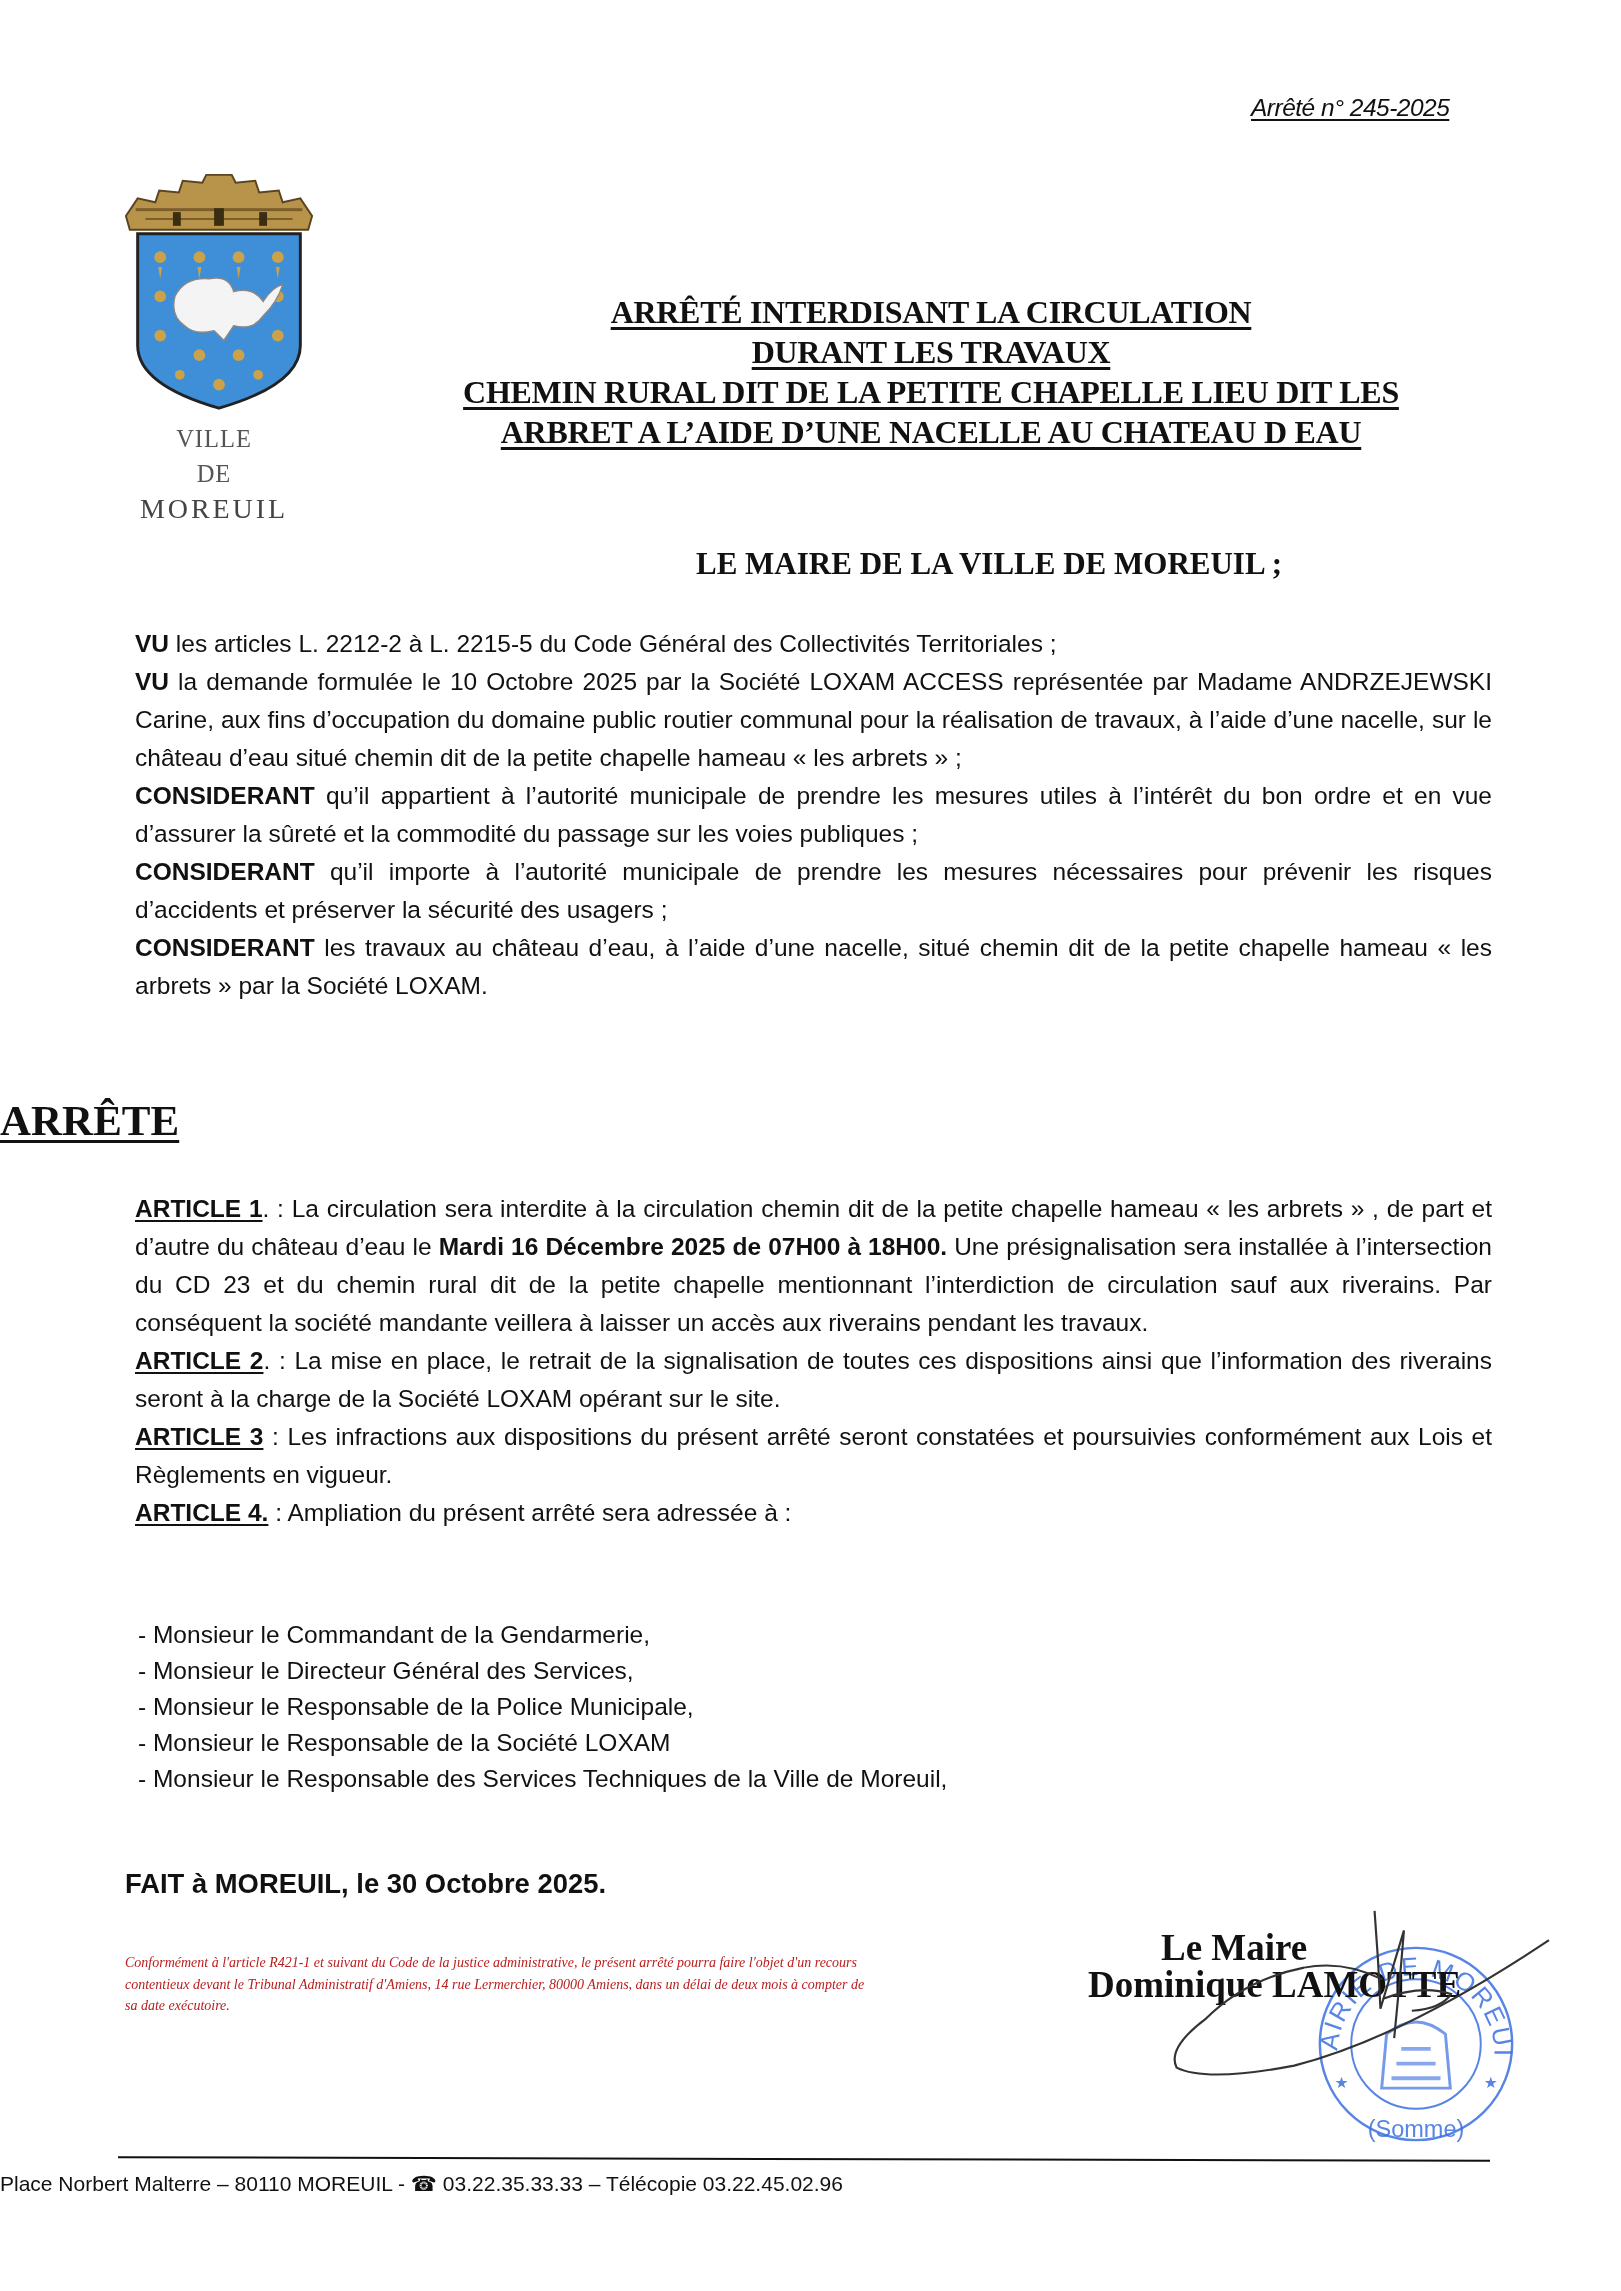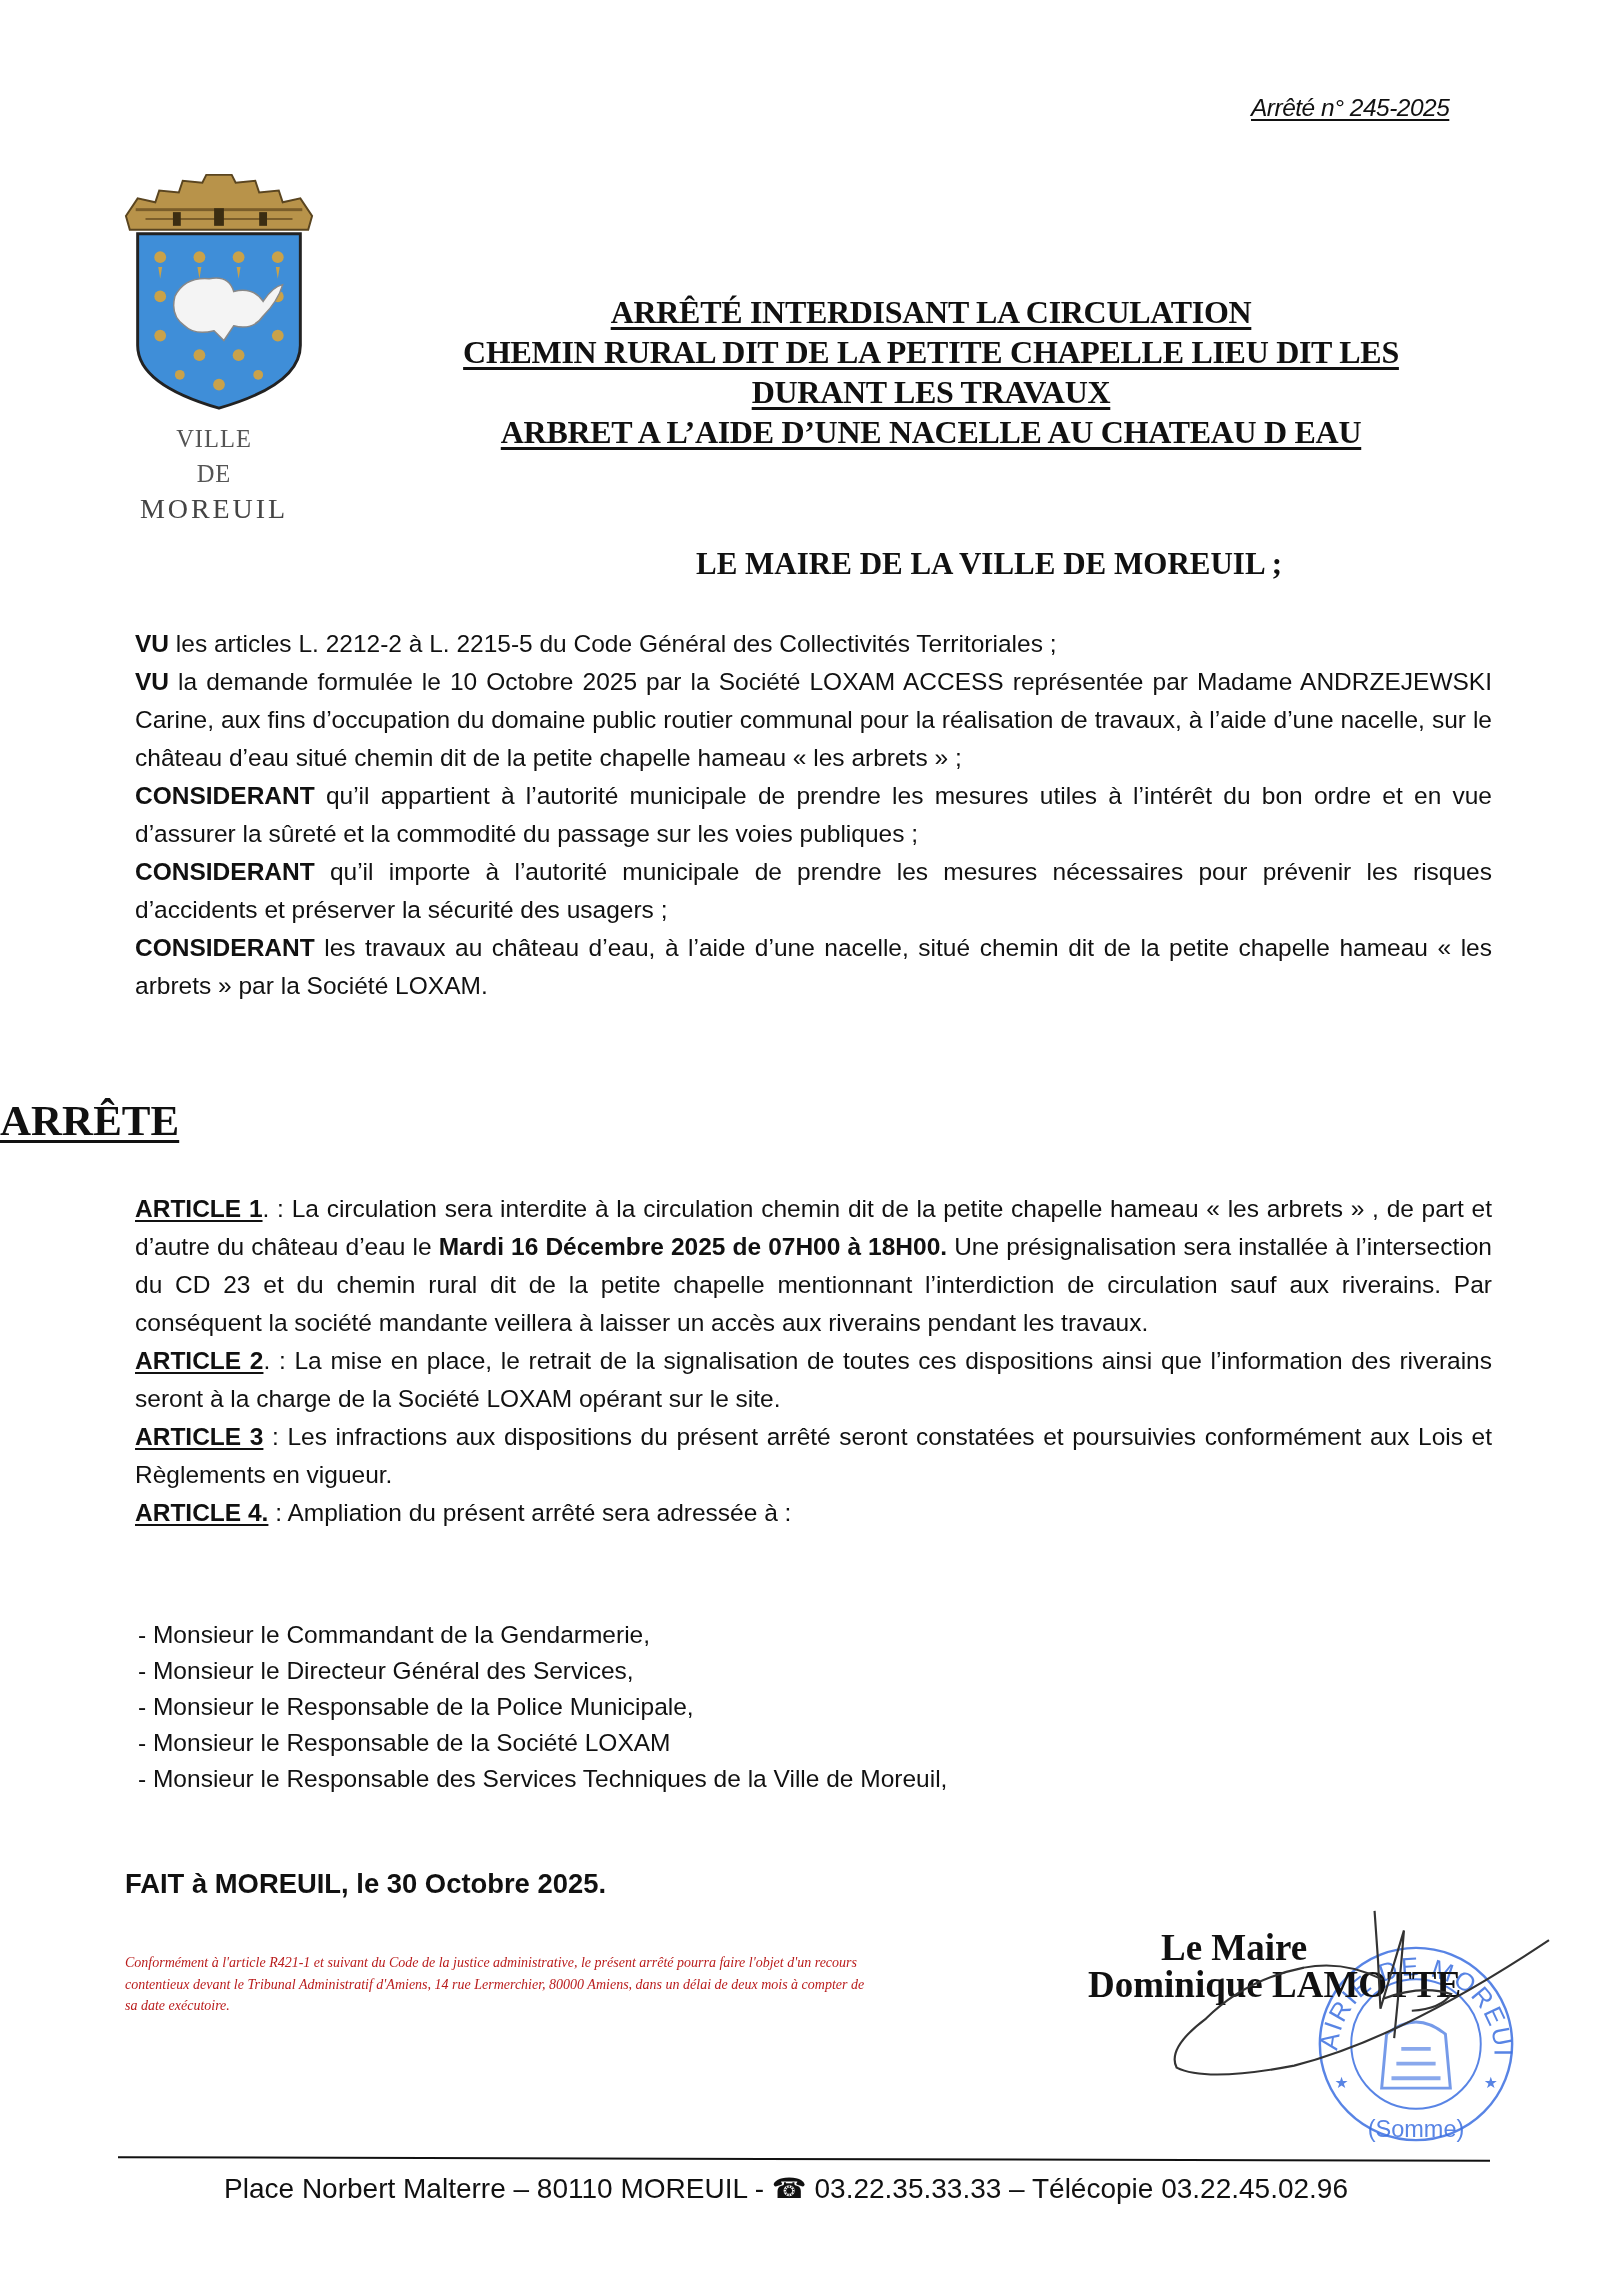--- a/index.html
+++ b/index.html
@@ -66,22 +66,22 @@
   }
   .sig-title .t1 { display: block; padding-left: 73px; }
   .sig-title .t2 { display: block; }
   .stamp { position: absolute; left: 1313px; top: 1941px; width: 206px; height: 206px; }
   .signature { position: absolute; left: 1147px; top: 1901px; width: 412px; height: 196px; }
   .footer-line {
     position: absolute; left: 118px; top: 2158px; width: 1372px; height: 0;
     border-top: 2.9px solid #111; transform: rotate(0.15deg);
   }
   .footer {
-    position: absolute; left: 0; width: 1348px; top: 2172px; text-align: right;
-    font-family: "Liberation Sans", sans-serif; font-size: 28px;
+    position: absolute; left: 0; width: 1348px; top: 2172px; text-align: left;
+    font-family: "Liberation Sans", sans-serif; font-size: 21px;
   }
 </style>
 </head>
 <body>
 
 <div class="ref">Arrêté n° 245-2025</div>
 
 <svg class="crest" viewBox="0 0 210 250">
 
   <path d="M10 48 L22 30 L40 34 L44 22 L64 24 L68 12 L88 14 L92 6 L118 6 L122 14 L142 12 L146 24 L166 22 L170 34 L188 30 L200 48 L196 62 L14 62 Z" fill="#b8934a" stroke="#5a4520" stroke-width="2"></path>
@@ -116,22 +116,22 @@
 </svg>
 
 <div class="city">
   <span class="l1">VILLE</span>
   <span class="l2">DE</span>
   <span class="l3">MOREUIL</span>
 </div>
 
 <div class="title">
   <span><u>ARRÊTÉ INTERDISANT LA CIRCULATION</u></span>
+  <span><u>DURANT LES TRAVAUX</u></span>
   <span><u>CHEMIN RURAL DIT DE LA PETITE CHAPELLE LIEU DIT LES</u></span>
-  <span><u>DURANT LES TRAVAUX</u></span>
   <span><u>ARBRET A L’AIDE D’UNE NACELLE AU CHATEAU D EAU</u></span>
 </div>
 
 <div class="mayor-head">LE MAIRE DE LA VILLE DE MOREUIL ;</div>
 
 <div class="body considerants">
   <p><b>VU</b><span> les articles L. 2212-2 à L. 2215-5 du Code Général des Collectivités Territoriales ;</span></p>
   <p><b>VU</b><span> la demande formulée le 10 Octobre 2025 par la Société LOXAM ACCESS représentée par Madame ANDRZEJEWSKI Carine, aux fins d’occupation du domaine public routier communal pour la réalisation de travaux, à l’aide d’une nacelle, sur le château d’eau situé  chemin dit de la petite chapelle hameau « les arbrets » ;</span></p>
   <p><b>CONSIDERANT</b><span> qu’il appartient à l’autorité municipale de prendre les mesures utiles à l’intérêt du bon ordre et en vue d’assurer la sûreté et la commodité du passage sur les voies publiques ;</span></p>
   <p><b>CONSIDERANT</b><span> qu’il importe à l’autorité municipale de prendre les mesures nécessaires pour prévenir les risques d’accidents et préserver la sécurité des usagers ;</span></p>

